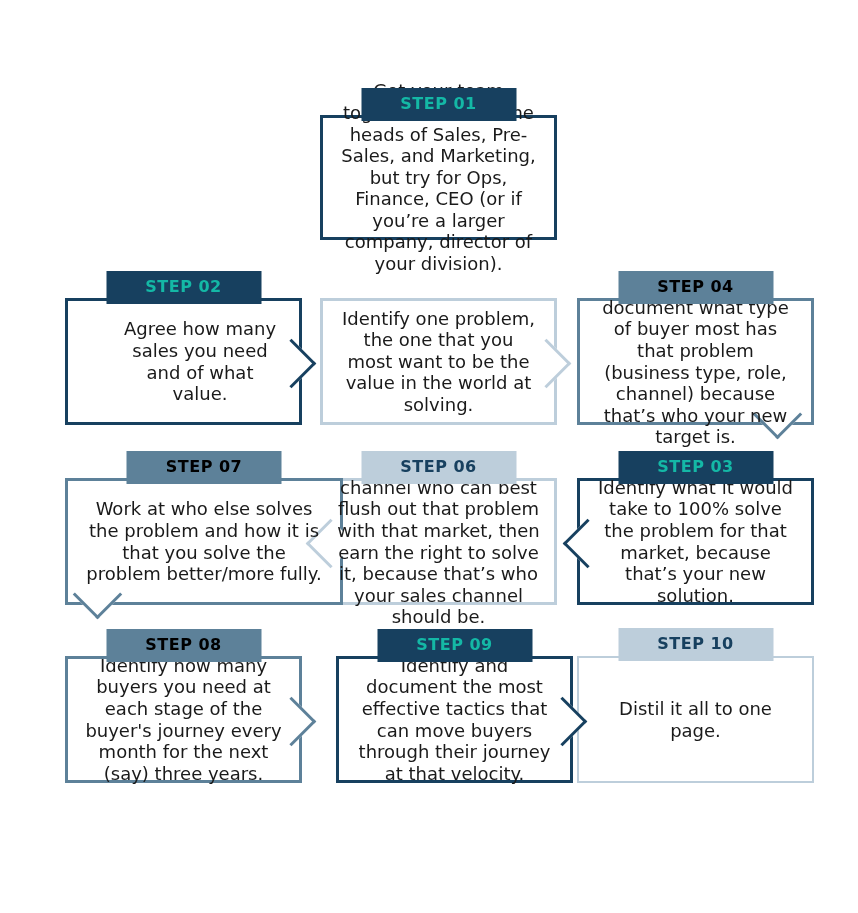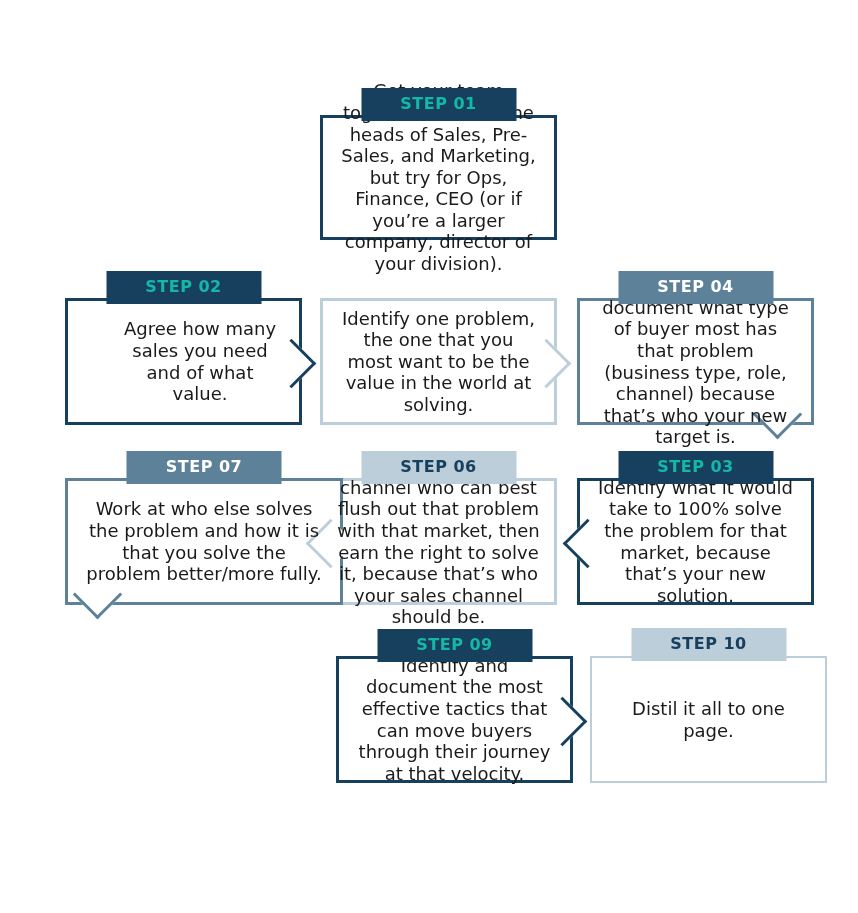--- a/index.html
+++ b/index.html
@@ -51,26 +51,26 @@
     font-size:16px;
     letter-spacing:0.5px;
     z-index:3;
     white-space:nowrap;
   }
   
   .theme-navy{border-color:var(--navy);}
   .theme-navy .tab{background:var(--navy);color:#14b8a6;}
   .theme-navy .chev{border-color:var(--navy);}
   .theme-medium{border-color:var(--medium);}
-  .theme-medium .tab{background:var(--medium);color:#ffffff;}
+  .theme-medium .tab{background:var(--medium);color:#000000;}
   .theme-medium .chev{border-color:var(--medium);}
   .theme-light{border-color:var(--light);}
   .theme-light .tab{background:var(--light);color:var(--navy);}
   .theme-light .chev{border-color:var(--light);}
-  .thin{border-width:2px;margin-left:13px;}
+  .thin{border-width:2px;}
   
   .chev{
     position:absolute;
     width:32px;
     height:32px;
     background:#fff;
     transform:rotate(45deg);
     border-style:solid;
     z-index:1;
   }
@@ -117,20 +117,25 @@
     <div class="body-text" style="padding:6px 10px;">Identify the sales channel who can best flush out that problem with that market, then earn the right to solve it, because that’s who your sales channel should be.</div>
     <div class="chev chev-left"></div>
   </div>
 
   <div class="card theme-medium" style="left:65px;top:478px;width:278px;height:127px;">
     <div class="tab">STEP 07</div>
     <div class="body-text">Work at who else solves the problem and how it is that you solve the problem better/more fully.</div>
     <div class="chev chev-down-left"></div>
   </div>
 
+  <div class="card theme-medium" style="left:65px;top:656px;width:237px;height:127px;">
+    <div class="tab">STEP 08</div>
+    <div class="body-text">Identify how many buyers you need at each stage of the buyer's journey every month for the next (say) three years.</div>
+    <div class="chev chev-right"></div>
+  </div>
 
   <div class="card theme-navy" style="left:336px;top:656px;width:237px;height:127px;">
     <div class="tab">STEP 09</div>
     <div class="body-text">Identify and document the most effective tactics that can move buyers through their journey at that velocity.</div>
     <div class="chev chev-right"></div>
   </div>
 
   <div class="card theme-light thin" style="left:577px;top:656px;width:237px;height:127px;">
     <div class="tab">STEP 10</div>
     <div class="body-text">Distil it all to one page.</div>

